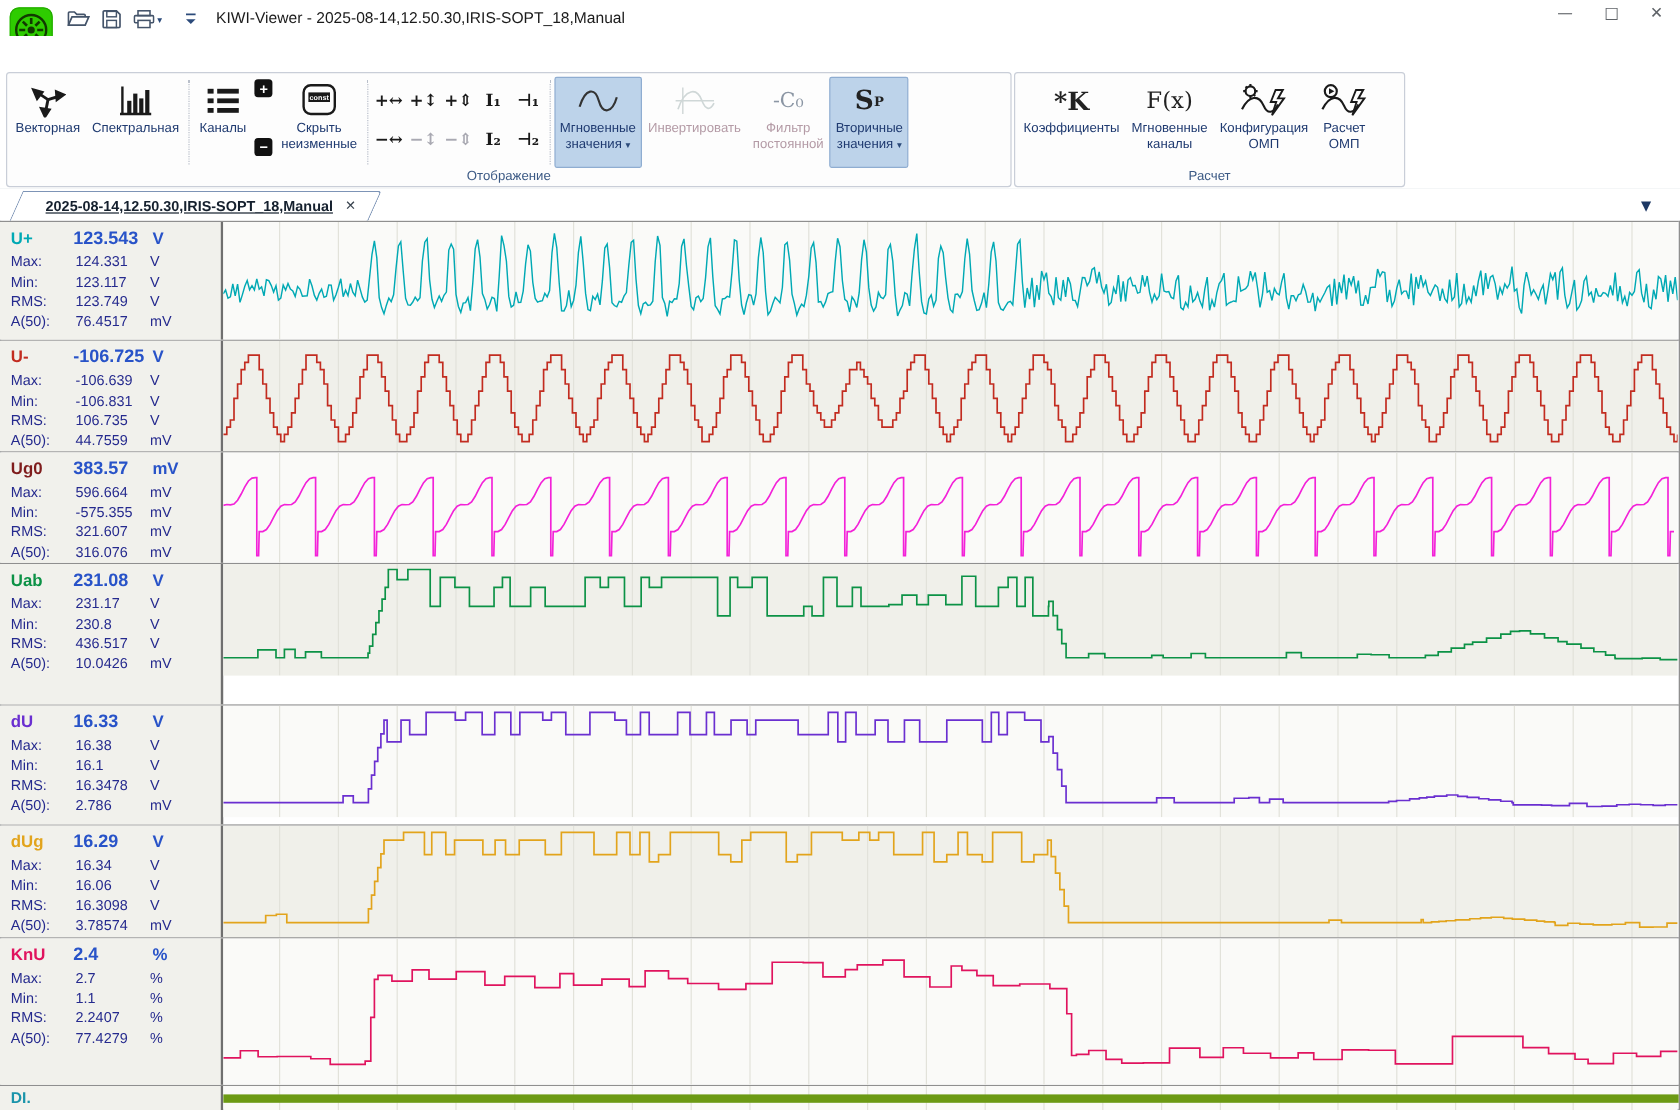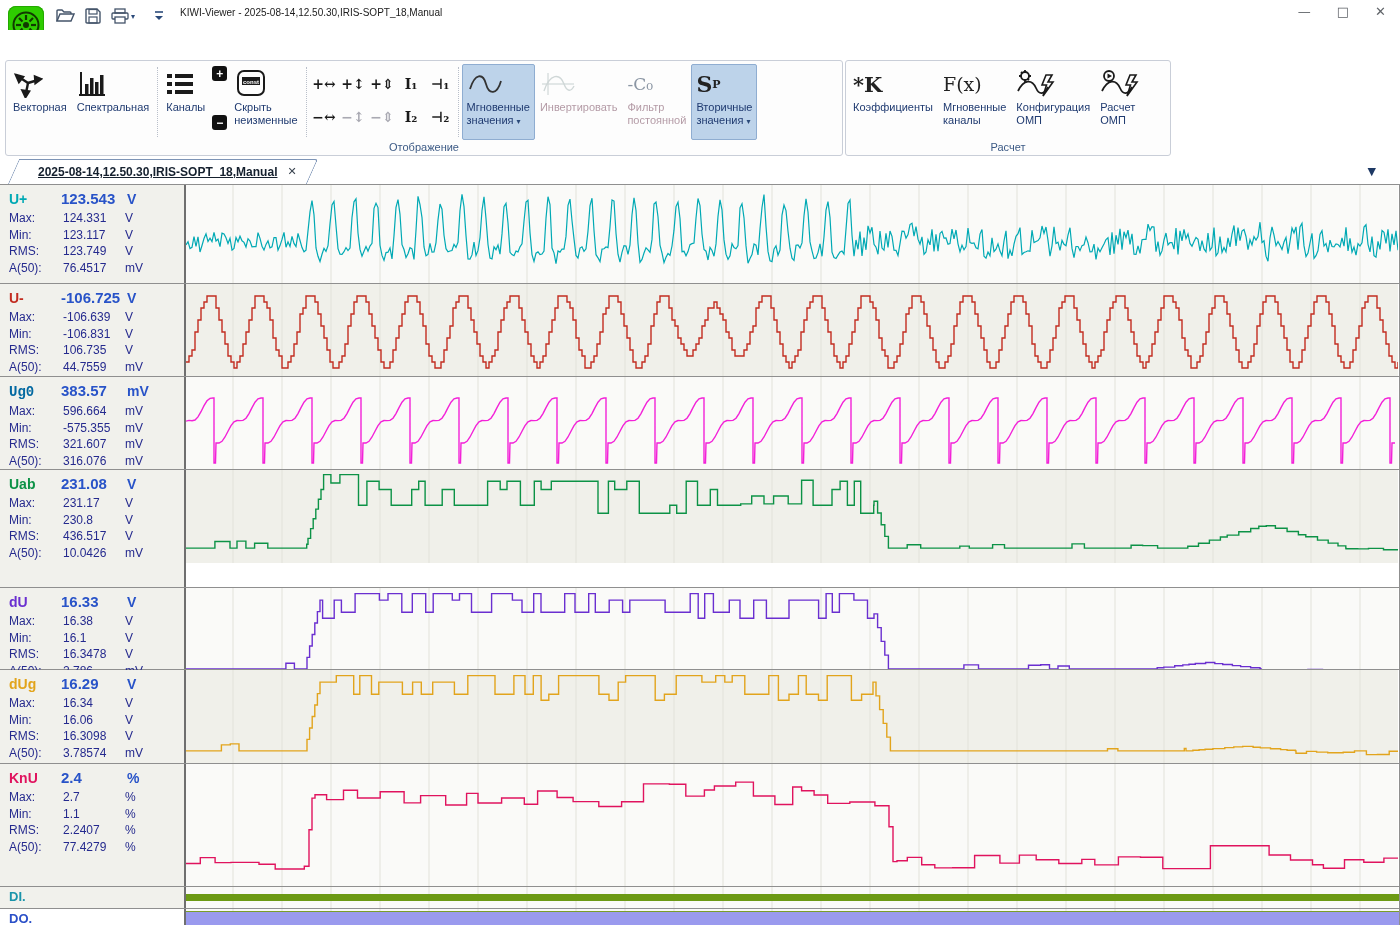--- a/index.html
+++ b/index.html
@@ -5,36 +5,36 @@
   html,body{margin:0;padding:0;}
   body{width:1400px;height:925px;position:relative;overflow:hidden;background:#ffffff;
        font-family:"Liberation Sans",sans-serif;outline:1px solid #b6bcc4;outline-offset:-1px;}
   
   .titlebar{position:absolute;left:0;top:0;width:1400px;height:30px;background:#ffffff;}
   .logo{position:absolute;left:8px;top:6px;width:36px;height:38px;background:#2ecc00;border-radius:8px;
         display:flex;align-items:center;justify-content:center;box-shadow:inset 0 0 0 1px #24a800;}
   .qa{position:absolute;left:56px;top:5px;display:flex;align-items:center;gap:10px;height:22px;}
   .qa .qbtn{display:flex;align-items:center;gap:2px;cursor:default;}
   .caret{font-size:8px;color:#2b4a7a;font-family:"DejaVu Sans",sans-serif;}
-  .title-text{position:absolute;left:180px;top:7px;font-size:10px;color:#1b1b1b;}
+  .title-text{position:absolute;left:180px;top:7px;font-size:13px;color:#1b1b1b;}
   .winbtns{position:absolute;right:14px;top:4px;display:flex;gap:26px;color:#5f6368;font-size:13px;
            font-family:"DejaVu Sans",sans-serif;}
   .winbtns span{cursor:default;}
   .helpbtn{position:absolute;right:18px;top:36px;display:flex;align-items:center;gap:4px;}
   .helpcirc{width:15px;height:15px;border-radius:50%;background:#111;color:#fff;font-size:10px;font-weight:bold;
             display:flex;align-items:center;justify-content:center;}
   
   .ribbon{position:absolute;left:0;top:30px;width:1400px;height:127px;background:#ffffff;
           border-bottom:1px solid #d2d7de;}
   .rgroup{position:absolute;top:30px;height:94px;border:1px solid #c9ced8;border-radius:3px;background:#fdfdfd;}
   .rg1{left:5px;width:836px;}
   .rg2{left:845px;width:324px;}
   .rgroup .glabel{position:absolute;bottom:2px;left:0;right:0;text-align:center;font-size:11px;color:#3c5a85;}
   .rgrow{display:flex;align-items:flex-start;height:76px;padding:3px 2px 0 2px;}
-  .rbtn{display:flex;flex-direction:column;align-items:flex-start;justify-content:flex-start;
+  .rbtn{display:flex;flex-direction:column;align-items:center;justify-content:flex-start;
         padding:2px 4px;height:70px;border:1px solid transparent;border-radius:2px;color:#1f3a70;
         font-size:11px;line-height:13px;text-align:center;cursor:default;}
   .rbtn .ricon{height:34px;display:flex;align-items:center;justify-content:center;}
   .rbtn.pressed{background:#bdd3ea;border-color:#8fadd1;}
   .rbtn.disabled{color:#b49ba6;}
   .rbtn.disabled svg{opacity:.45;}
   .vsep{width:0;border-left:1px dotted #b9bfca;height:70px;margin:3px 3px 0 3px;}
   .pmcol{display:flex;flex-direction:column;justify-content:space-between;height:64px;padding:2px 2px;}
   .pm{width:15px;height:15px;background:#111;color:#fff;border-radius:3px;font-size:12px;font-weight:bold;
       display:flex;align-items:center;justify-content:center;line-height:1;}
@@ -425,21 +425,21 @@
           <line x1="1125" x2="1125" y1="0" y2="92" stroke="#e2e2da" stroke-width="1"></line>
           <line x1="1174" x2="1174" y1="0" y2="92" stroke="#e2e2da" stroke-width="1"></line>
           <polyline points="0.0,78.0 0.0,78.0 3.0,78.0 3.0,72.0 3.0,72.0 6.0,72.0 6.0,66.0 6.0,66.0 9.0,66.0 9.0,48.0 9.0,48.0 12.0,48.0 12.0,36.0 12.0,36.0 15.0,36.0 15.0,24.0 15.0,24.0 18.0,24.0 18.0,18.0 18.0,18.0 21.0,18.0 21.0,12.0 21.0,12.0 24.0,12.0 27.0,12.0 30.0,12.0 30.0,24.0 30.0,24.0 33.0,24.0 33.0,36.0 33.0,36.0 36.0,36.0 36.0,48.0 36.0,48.0 39.0,48.0 39.0,60.0 39.0,60.0 42.0,60.0 42.0,72.0 42.0,72.0 45.0,72.0 45.0,78.0 45.0,78.0 48.0,78.0 48.0,84.0 48.0,84.0 51.0,84.0 51.0,78.0 51.0,78.0 54.0,78.0 54.0,72.0 54.0,72.0 57.0,72.0 57.0,60.0 57.0,60.0 60.0,60.0 60.0,48.0 60.0,48.0 63.0,48.0 63.0,36.0 63.0,36.0 66.0,36.0 66.0,24.0 66.0,24.0 69.0,24.0 69.0,12.0 69.0,12.0 72.0,12.0 75.0,12.0 78.0,12.0 78.0,18.0 78.0,18.0 81.0,18.0 81.0,24.0 81.0,24.0 84.0,24.0 84.0,36.0 84.0,36.0 87.0,36.0 87.0,54.0 87.0,54.0 90.0,54.0 90.0,66.0 90.0,66.0 93.0,66.0 93.0,72.0 93.0,72.0 96.0,72.0 96.0,84.0 96.0,84.0 99.0,84.0 102.0,84.0 102.0,78.0 102.0,78.0 105.0,78.0 105.0,72.0 105.0,72.0 108.0,72.0 108.0,60.0 108.0,60.0 111.0,60.0 111.0,48.0 111.0,48.0 114.0,48.0 114.0,30.0 114.0,30.0 117.0,30.0 117.0,24.0 117.0,24.0 120.0,24.0 120.0,12.0 120.0,12.0 123.0,12.0 126.0,12.0 129.0,12.0 129.0,18.0 129.0,18.0 132.0,18.0 132.0,30.0 132.0,30.0 135.0,30.0 135.0,42.0 135.0,42.0 138.0,42.0 138.0,54.0 138.0,54.0 141.0,54.0 141.0,66.0 141.0,66.0 144.0,66.0 144.0,78.0 144.0,78.0 147.0,78.0 147.0,84.0 147.0,84.0 150.0,84.0 153.0,84.0 153.0,78.0 153.0,78.0 156.0,78.0 156.0,72.0 156.0,72.0 159.0,72.0 159.0,60.0 159.0,60.0 162.0,60.0 162.0,42.0 162.0,42.0 165.0,42.0 165.0,30.0 165.0,30.0 168.0,30.0 168.0,18.0 168.0,18.0 171.0,18.0 171.0,12.0 171.0,12.0 174.0,12.0 177.0,12.0 180.0,12.0 180.0,18.0 180.0,18.0 183.0,18.0 183.0,30.0 183.0,30.0 186.0,30.0 186.0,42.0 186.0,42.0 189.0,42.0 189.0,54.0 189.0,54.0 192.0,54.0 192.0,66.0 192.0,66.0 195.0,66.0 195.0,78.0 195.0,78.0 198.0,78.0 198.0,84.0 198.0,84.0 201.0,84.0 204.0,84.0 204.0,78.0 204.0,78.0 207.0,78.0 207.0,66.0 207.0,66.0 210.0,66.0 210.0,54.0 210.0,54.0 213.0,54.0 213.0,42.0 213.0,42.0 216.0,42.0 216.0,30.0 216.0,30.0 219.0,30.0 219.0,18.0 219.0,18.0 222.0,18.0 222.0,12.0 222.0,12.0 225.0,12.0 228.0,12.0 231.0,12.0 231.0,18.0 231.0,18.0 234.0,18.0 234.0,30.0 234.0,30.0 237.0,30.0 237.0,42.0 237.0,42.0 240.0,42.0 240.0,60.0 240.0,60.0 243.0,60.0 243.0,72.0 243.0,72.0 246.0,72.0 246.0,78.0 246.0,78.0 249.0,78.0 249.0,84.0 249.0,84.0 252.0,84.0 255.0,84.0 255.0,78.0 255.0,78.0 258.0,78.0 258.0,66.0 258.0,66.0 261.0,66.0 261.0,54.0 261.0,54.0 264.0,54.0 264.0,42.0 264.0,42.0 267.0,42.0 267.0,24.0 267.0,24.0 270.0,24.0 270.0,18.0 270.0,18.0 273.0,18.0 273.0,12.0 273.0,12.0 276.0,12.0 279.0,12.0 282.0,12.0 282.0,24.0 282.0,24.0 285.0,24.0 285.0,36.0 285.0,36.0 288.0,36.0 288.0,48.0 288.0,48.0 291.0,48.0 291.0,60.0 291.0,60.0 294.0,60.0 294.0,72.0 294.0,72.0 297.0,72.0 297.0,78.0 297.0,78.0 300.0,78.0 300.0,84.0 300.0,84.0 303.0,84.0 303.0,78.0 303.0,78.0 306.0,78.0 306.0,72.0 306.0,72.0 309.0,72.0 309.0,66.0 309.0,66.0 312.0,66.0 312.0,48.0 312.0,48.0 315.0,48.0 315.0,36.0 315.0,36.0 318.0,36.0 318.0,24.0 318.0,24.0 321.0,24.0 321.0,18.0 321.0,18.0 324.0,18.0 324.0,12.0 324.0,12.0 327.0,12.0 330.0,12.0 333.0,12.0 333.0,24.0 333.0,24.0 336.0,24.0 336.0,36.0 336.0,36.0 339.0,36.0 339.0,48.0 339.0,48.0 342.0,48.0 342.0,60.0 342.0,60.0 345.0,60.0 345.0,72.0 345.0,72.0 348.0,72.0 348.0,78.0 348.0,78.0 351.0,78.0 351.0,84.0 351.0,84.0 354.0,84.0 354.0,78.0 354.0,78.0 357.0,78.0 357.0,72.0 357.0,72.0 360.0,72.0 360.0,60.0 360.0,60.0 363.0,60.0 363.0,48.0 363.0,48.0 366.0,48.0 366.0,36.0 366.0,36.0 369.0,36.0 369.0,24.0 369.0,24.0 372.0,24.0 372.0,12.0 372.0,12.0 375.0,12.0 378.0,12.0 381.0,12.0 381.0,18.0 381.0,18.0 384.0,18.0 384.0,24.0 384.0,24.0 387.0,24.0 387.0,36.0 387.0,36.0 390.0,36.0 390.0,54.0 390.0,54.0 393.0,54.0 393.0,66.0 393.0,66.0 396.0,66.0 396.0,72.0 396.0,72.0 399.0,72.0 399.0,84.0 399.0,84.0 402.0,84.0 405.0,84.0 405.0,78.0 405.0,78.0 408.0,78.0 408.0,72.0 408.0,72.0 411.0,72.0 411.0,60.0 411.0,60.0 414.0,60.0 414.0,48.0 414.0,48.0 417.0,48.0 417.0,30.0 417.0,30.0 420.0,30.0 420.0,24.0 420.0,24.0 423.0,24.0 423.0,12.0 423.0,12.0 426.0,12.0 429.0,12.0 432.0,12.0 432.0,18.0 432.0,18.0 435.0,18.0 435.0,30.0 435.0,30.0 438.0,30.0 438.0,42.0 438.0,42.0 441.0,42.0 441.0,54.0 441.0,54.0 444.0,54.0 444.0,66.0 444.0,66.0 447.0,66.0 447.0,78.0 447.0,78.0 450.0,78.0 450.0,84.0 450.0,84.0 453.0,84.0 456.0,84.0 456.0,78.0 456.0,78.0 459.0,78.0 459.0,72.0 459.0,72.0 462.0,72.0 462.0,60.0 462.0,60.0 465.0,60.0 465.0,42.0 465.0,42.0 468.0,42.0 468.0,30.0 468.0,30.0 471.0,30.0 471.0,18.0 471.0,18.0 474.0,18.0 474.0,12.0 474.0,12.0 477.0,12.0 480.0,12.0 483.0,12.0 483.0,24.0 483.0,24.0 486.0,24.0 486.0,36.0 486.0,36.0 489.0,36.0 489.0,42.0 489.0,42.0 492.0,42.0 492.0,54.0 492.0,54.0 495.0,54.0 495.0,60.0 495.0,60.0 498.0,60.0 498.0,66.0 498.0,66.0 501.0,66.0 501.0,72.0 501.0,72.0 504.0,72.0 507.0,72.0 507.0,66.0 507.0,66.0 510.0,66.0 510.0,60.0 510.0,60.0 513.0,60.0 513.0,54.0 513.0,54.0 516.0,54.0 516.0,42.0 516.0,42.0 519.0,42.0 519.0,36.0 519.0,36.0 522.0,36.0 522.0,24.0 522.0,24.0 525.0,24.0 528.0,24.0 528.0,18.0 528.0,18.0 531.0,18.0 531.0,24.0 531.0,24.0 534.0,24.0 534.0,30.0 534.0,30.0 537.0,30.0 537.0,36.0 537.0,36.0 540.0,36.0 540.0,48.0 540.0,48.0 543.0,48.0 543.0,54.0 543.0,54.0 546.0,54.0 546.0,66.0 546.0,66.0 549.0,66.0 549.0,72.0 549.0,72.0 552.0,72.0 555.0,72.0 558.0,72.0 558.0,66.0 558.0,66.0 561.0,66.0 561.0,60.0 561.0,60.0 564.0,60.0 564.0,48.0 564.0,48.0 567.0,48.0 567.0,42.0 567.0,42.0 570.0,42.0 570.0,24.0 570.0,24.0 573.0,24.0 573.0,18.0 573.0,18.0 576.0,18.0 576.0,12.0 576.0,12.0 579.0,12.0 582.0,12.0 585.0,12.0 585.0,24.0 585.0,24.0 588.0,24.0 588.0,36.0 588.0,36.0 591.0,36.0 591.0,48.0 591.0,48.0 594.0,48.0 594.0,60.0 594.0,60.0 597.0,60.0 597.0,72.0 597.0,72.0 600.0,72.0 600.0,78.0 600.0,78.0 603.0,78.0 603.0,84.0 603.0,84.0 606.0,84.0 606.0,78.0 606.0,78.0 609.0,78.0 609.0,72.0 609.0,72.0 612.0,72.0 612.0,66.0 612.0,66.0 615.0,66.0 615.0,48.0 615.0,48.0 618.0,48.0 618.0,36.0 618.0,36.0 621.0,36.0 621.0,24.0 621.0,24.0 624.0,24.0 624.0,18.0 624.0,18.0 627.0,18.0 627.0,12.0 627.0,12.0 630.0,12.0 633.0,12.0 636.0,12.0 636.0,24.0 636.0,24.0 639.0,24.0 639.0,36.0 639.0,36.0 642.0,36.0 642.0,48.0 642.0,48.0 645.0,48.0 645.0,60.0 645.0,60.0 648.0,60.0 648.0,72.0 648.0,72.0 651.0,72.0 651.0,78.0 651.0,78.0 654.0,78.0 654.0,84.0 654.0,84.0 657.0,84.0 657.0,78.0 657.0,78.0 660.0,78.0 660.0,72.0 660.0,72.0 663.0,72.0 663.0,60.0 663.0,60.0 666.0,60.0 666.0,48.0 666.0,48.0 669.0,48.0 669.0,36.0 669.0,36.0 672.0,36.0 672.0,24.0 672.0,24.0 675.0,24.0 675.0,12.0 675.0,12.0 678.0,12.0 681.0,12.0 684.0,12.0 684.0,18.0 684.0,18.0 687.0,18.0 687.0,24.0 687.0,24.0 690.0,24.0 690.0,36.0 690.0,36.0 693.0,36.0 693.0,54.0 693.0,54.0 696.0,54.0 696.0,66.0 696.0,66.0 699.0,66.0 699.0,72.0 699.0,72.0 702.0,72.0 702.0,84.0 702.0,84.0 705.0,84.0 708.0,84.0 708.0,78.0 708.0,78.0 711.0,78.0 711.0,72.0 711.0,72.0 714.0,72.0 714.0,60.0 714.0,60.0 717.0,60.0 717.0,48.0 717.0,48.0 720.0,48.0 720.0,30.0 720.0,30.0 723.0,30.0 723.0,24.0 723.0,24.0 726.0,24.0 726.0,12.0 726.0,12.0 729.0,12.0 732.0,12.0 735.0,12.0 735.0,18.0 735.0,18.0 738.0,18.0 738.0,30.0 738.0,30.0 741.0,30.0 741.0,42.0 741.0,42.0 744.0,42.0 744.0,54.0 744.0,54.0 747.0,54.0 747.0,66.0 747.0,66.0 750.0,66.0 750.0,78.0 750.0,78.0 753.0,78.0 753.0,84.0 753.0,84.0 756.0,84.0 759.0,84.0 759.0,78.0 759.0,78.0 762.0,78.0 762.0,72.0 762.0,72.0 765.0,72.0 765.0,60.0 765.0,60.0 768.0,60.0 768.0,42.0 768.0,42.0 771.0,42.0 771.0,30.0 771.0,30.0 774.0,30.0 774.0,18.0 774.0,18.0 777.0,18.0 777.0,12.0 777.0,12.0 780.0,12.0 783.0,12.0 786.0,12.0 786.0,18.0 786.0,18.0 789.0,18.0 789.0,30.0 789.0,30.0 792.0,30.0 792.0,42.0 792.0,42.0 795.0,42.0 795.0,54.0 795.0,54.0 798.0,54.0 798.0,66.0 798.0,66.0 801.0,66.0 801.0,78.0 801.0,78.0 804.0,78.0 804.0,84.0 804.0,84.0 807.0,84.0 810.0,84.0 810.0,78.0 810.0,78.0 813.0,78.0 813.0,66.0 813.0,66.0 816.0,66.0 816.0,54.0 816.0,54.0 819.0,54.0 819.0,42.0 819.0,42.0 822.0,42.0 822.0,30.0 822.0,30.0 825.0,30.0 825.0,18.0 825.0,18.0 828.0,18.0 828.0,12.0 828.0,12.0 831.0,12.0 834.0,12.0 837.0,12.0 837.0,18.0 837.0,18.0 840.0,18.0 840.0,30.0 840.0,30.0 843.0,30.0 843.0,42.0 843.0,42.0 846.0,42.0 846.0,60.0 846.0,60.0 849.0,60.0 849.0,72.0 849.0,72.0 852.0,72.0 852.0,78.0 852.0,78.0 855.0,78.0 855.0,84.0 855.0,84.0 858.0,84.0 861.0,84.0 861.0,78.0 861.0,78.0 864.0,78.0 864.0,66.0 864.0,66.0 867.0,66.0 867.0,54.0 867.0,54.0 870.0,54.0 870.0,42.0 870.0,42.0 873.0,42.0 873.0,24.0 873.0,24.0 876.0,24.0 876.0,18.0 876.0,18.0 879.0,18.0 879.0,12.0 879.0,12.0 882.0,12.0 885.0,12.0 888.0,12.0 888.0,24.0 888.0,24.0 891.0,24.0 891.0,36.0 891.0,36.0 894.0,36.0 894.0,48.0 894.0,48.0 897.0,48.0 897.0,60.0 897.0,60.0 900.0,60.0 900.0,72.0 900.0,72.0 903.0,72.0 903.0,78.0 903.0,78.0 906.0,78.0 906.0,84.0 906.0,84.0 909.0,84.0 909.0,78.0 909.0,78.0 912.0,78.0 912.0,72.0 912.0,72.0 915.0,72.0 915.0,66.0 915.0,66.0 918.0,66.0 918.0,48.0 918.0,48.0 921.0,48.0 921.0,36.0 921.0,36.0 924.0,36.0 924.0,24.0 924.0,24.0 927.0,24.0 927.0,18.0 927.0,18.0 930.0,18.0 930.0,12.0 930.0,12.0 933.0,12.0 936.0,12.0 939.0,12.0 939.0,24.0 939.0,24.0 942.0,24.0 942.0,36.0 942.0,36.0 945.0,36.0 945.0,48.0 945.0,48.0 948.0,48.0 948.0,60.0 948.0,60.0 951.0,60.0 951.0,72.0 951.0,72.0 954.0,72.0 954.0,78.0 954.0,78.0 957.0,78.0 957.0,84.0 957.0,84.0 960.0,84.0 960.0,78.0 960.0,78.0 963.0,78.0 963.0,72.0 963.0,72.0 966.0,72.0 966.0,60.0 966.0,60.0 969.0,60.0 969.0,48.0 969.0,48.0 972.0,48.0 972.0,36.0 972.0,36.0 975.0,36.0 975.0,24.0 975.0,24.0 978.0,24.0 978.0,12.0 978.0,12.0 981.0,12.0 984.0,12.0 987.0,12.0 987.0,18.0 987.0,18.0 990.0,18.0 990.0,24.0 990.0,24.0 993.0,24.0 993.0,36.0 993.0,36.0 996.0,36.0 996.0,54.0 996.0,54.0 999.0,54.0 999.0,66.0 999.0,66.0 1002.0,66.0 1002.0,72.0 1002.0,72.0 1005.0,72.0 1005.0,84.0 1005.0,84.0 1008.0,84.0 1011.0,84.0 1011.0,78.0 1011.0,78.0 1014.0,78.0 1014.0,72.0 1014.0,72.0 1017.0,72.0 1017.0,60.0 1017.0,60.0 1020.0,60.0 1020.0,48.0 1020.0,48.0 1023.0,48.0 1023.0,30.0 1023.0,30.0 1026.0,30.0 1026.0,24.0 1026.0,24.0 1029.0,24.0 1029.0,12.0 1029.0,12.0 1032.0,12.0 1035.0,12.0 1038.0,12.0 1038.0,18.0 1038.0,18.0 1041.0,18.0 1041.0,30.0 1041.0,30.0 1044.0,30.0 1044.0,42.0 1044.0,42.0 1047.0,42.0 1047.0,54.0 1047.0,54.0 1050.0,54.0 1050.0,66.0 1050.0,66.0 1053.0,66.0 1053.0,78.0 1053.0,78.0 1056.0,78.0 1056.0,84.0 1056.0,84.0 1059.0,84.0 1062.0,84.0 1062.0,78.0 1062.0,78.0 1065.0,78.0 1065.0,72.0 1065.0,72.0 1068.0,72.0 1068.0,60.0 1068.0,60.0 1071.0,60.0 1071.0,42.0 1071.0,42.0 1074.0,42.0 1074.0,30.0 1074.0,30.0 1077.0,30.0 1077.0,18.0 1077.0,18.0 1080.0,18.0 1080.0,12.0 1080.0,12.0 1083.0,12.0 1086.0,12.0 1089.0,12.0 1089.0,18.0 1089.0,18.0 1092.0,18.0 1092.0,30.0 1092.0,30.0 1095.0,30.0 1095.0,42.0 1095.0,42.0 1098.0,42.0 1098.0,54.0 1098.0,54.0 1101.0,54.0 1101.0,66.0 1101.0,66.0 1104.0,66.0 1104.0,78.0 1104.0,78.0 1107.0,78.0 1107.0,84.0 1107.0,84.0 1110.0,84.0 1113.0,84.0 1113.0,78.0 1113.0,78.0 1116.0,78.0 1116.0,66.0 1116.0,66.0 1119.0,66.0 1119.0,54.0 1119.0,54.0 1122.0,54.0 1122.0,42.0 1122.0,42.0 1125.0,42.0 1125.0,30.0 1125.0,30.0 1128.0,30.0 1128.0,18.0 1128.0,18.0 1131.0,18.0 1131.0,12.0 1131.0,12.0 1134.0,12.0 1137.0,12.0 1140.0,12.0 1140.0,18.0 1140.0,18.0 1143.0,18.0 1143.0,30.0 1143.0,30.0 1146.0,30.0 1146.0,42.0 1146.0,42.0 1149.0,42.0 1149.0,60.0 1149.0,60.0 1152.0,60.0 1152.0,72.0 1152.0,72.0 1155.0,72.0 1155.0,78.0 1155.0,78.0 1158.0,78.0 1158.0,84.0 1158.0,84.0 1161.0,84.0 1164.0,84.0 1164.0,78.0 1164.0,78.0 1167.0,78.0 1167.0,66.0 1167.0,66.0 1170.0,66.0 1170.0,54.0 1170.0,54.0 1173.0,54.0 1173.0,42.0 1173.0,42.0 1176.0,42.0 1176.0,24.0 1176.0,24.0 1179.0,24.0 1179.0,18.0 1179.0,18.0 1182.0,18.0 1182.0,12.0 1182.0,12.0 1185.0,12.0 1188.0,12.0 1191.0,12.0 1191.0,24.0 1191.0,24.0 1194.0,24.0 1194.0,36.0 1194.0,36.0 1197.0,36.0 1197.0,48.0 1197.0,48.0 1200.0,48.0 1200.0,60.0 1200.0,60.0 1203.0,60.0 1203.0,72.0 1203.0,72.0 1206.0,72.0 1206.0,78.0 1206.0,78.0 1209.0,78.0 1209.0,84.0 1209.0,84.0 1212.0,84.0 1212.0,78.0 1212.0,78.0" fill="none" stroke="#c22c20" stroke-width="1.4"></polyline>
         </svg>
       </div>
   </div>
 
   <div class="chrow" style="height: 93px;">
     <div class="stats">
       <div class="l1">
-        <span class="cname" style="color: #0369a1; font-family: Liberation Mono, monospace;">Ug0</span>
+        <span class="cname" style="color: #7f1d1d;">Ug0</span>
         <span class="cval">383.57</span>
         <span class="cunit">mV</span>
       </div>
     <div class="srow">
           <span class="slab">Max:</span>
           <span class="sval">596.664</span>
           <span class="sunit">mV</span>
         </div>
         <div class="srow">
           <span class="slab">Min:</span>
@@ -540,21 +540,21 @@
           <line x1="978" x2="978" y1="0" y2="93" stroke="#e2e2da" stroke-width="1"></line>
           <line x1="1027" x2="1027" y1="0" y2="93" stroke="#e2e2da" stroke-width="1"></line>
           <line x1="1076" x2="1076" y1="0" y2="93" stroke="#e2e2da" stroke-width="1"></line>
           <line x1="1125" x2="1125" y1="0" y2="93" stroke="#e2e2da" stroke-width="1"></line>
           <line x1="1174" x2="1174" y1="0" y2="93" stroke="#e2e2da" stroke-width="1"></line>
           <polyline points="0.0,78.1 14.9,78.1 14.9,78.1 14.9,78.1 28.9,78.1 28.9,78.1 28.9,71.5 44.0,71.5 44.0,71.5 44.0,78.1 51.0,78.1 51.0,78.1 51.0,71.1 59.9,71.1 59.9,71.1 59.9,78.1 68.6,78.1 68.6,78.1 68.6,73.2 81.8,73.2 81.8,73.2 81.8,78.1 91.7,78.1 91.7,78.1 91.7,78.1 106.0,78.1 106.0,78.1 106.0,78.1 113.5,78.1 113.5,78.1 113.5,78.1 120.7,78.1 120.7,78.1 120.7,74.3 122.0,74.3 122.0,74.3 122.0,68.4 124.6,68.4 124.6,68.4 124.6,58.6 127.2,58.6 127.2,58.6 127.2,48.8 129.8,48.8 129.8,48.8 129.8,39.1 132.4,39.1 132.4,39.1 132.4,29.3 135.0,29.3 135.0,29.3 135.0,19.5 137.6,19.5 137.6,4.6 144.9,4.6 144.9,4.6 144.9,13.0 153.9,13.0 153.9,13.0 153.9,4.6 160.4,4.6 160.4,4.6 160.4,4.6 172.5,4.6 172.5,4.6 172.5,35.3 180.9,35.3 180.9,35.3 180.9,11.2 193.1,11.2 193.1,11.2 193.1,19.5 205.2,19.5 205.2,19.5 205.2,35.3 211.4,35.3 211.4,35.3 211.4,35.3 219.5,35.3 219.5,35.3 219.5,35.3 225.7,35.3 225.7,35.3 225.7,19.5 232.7,19.5 232.7,19.5 232.7,11.2 239.1,11.2 239.1,11.2 239.1,35.3 245.7,35.3 245.7,35.3 245.7,35.3 256.2,35.3 256.2,35.3 256.2,19.5 268.3,19.5 268.3,19.5 268.3,35.3 281.0,35.3 281.0,35.3 281.0,35.3 290.0,35.3 290.0,35.3 290.0,35.3 301.6,35.3 301.6,35.3 301.6,11.2 314.2,11.2 314.2,11.2 314.2,19.5 321.0,19.5 321.0,19.5 321.0,11.2 334.4,11.2 334.4,11.2 334.4,35.3 341.3,35.3 341.3,35.3 341.3,35.3 348.3,35.3 348.3,35.3 348.3,11.2 355.1,11.2 355.1,11.2 355.1,19.5 365.3,19.5 365.3,19.5 365.3,11.2 378.0,11.2 378.0,11.2 378.0,11.2 389.1,11.2 389.1,11.2 389.1,11.2 402.1,11.2 402.1,11.2 402.1,11.2 412.0,11.2 412.0,11.2 412.0,43.2 422.4,43.2 422.4,43.2 422.4,11.2 428.7,11.2 428.7,11.2 428.7,19.5 440.8,19.5 440.8,19.5 440.8,11.2 453.3,11.2 453.3,11.2 453.3,43.2 465.4,43.2 465.4,43.2 465.4,43.2 472.9,43.2 472.9,43.2 472.9,43.2 483.8,43.2 483.8,43.2 483.8,35.3 490.7,35.3 490.7,35.3 490.7,43.2 500.2,43.2 500.2,43.2 500.2,11.2 511.5,11.2 511.5,11.2 511.5,35.3 524.3,35.3 524.3,35.3 524.3,19.5 531.5,19.5 531.5,19.5 531.5,35.3 544.1,35.3 544.1,35.3 544.1,35.3 554.7,35.3 554.7,35.3 554.7,33.9 565.7,33.9 565.7,33.9 565.7,26.0 578.0,26.0 578.0,26.0 578.0,33.9 587.6,33.9 587.6,33.9 587.6,26.0 595.4,26.0 595.4,26.0 595.4,26.0 602.2,26.0 602.2,26.0 602.2,33.9 615.6,33.9 615.6,33.9 615.6,10.2 627.1,10.2 627.1,10.2 627.1,35.3 636.0,35.3 636.0,35.3 636.0,35.3 646.0,35.3 646.0,35.3 646.0,19.5 654.1,19.5 654.1,19.5 654.1,11.2 661.4,11.2 661.4,11.2 661.4,35.3 668.3,35.3 668.3,35.3 668.3,11.2 674.7,11.2 674.7,11.2 674.7,43.2 687.7,43.2 687.7,43.2 687.7,35.3 688.0,35.3 688.0,35.3 688.0,31.2 691.6,31.2 691.6,31.2 691.6,43.0 695.2,43.0 695.2,43.0 695.2,54.7 698.8,54.7 698.8,54.7 698.8,66.4 702.4,66.4 702.4,66.4 702.4,78.1 706.0,78.1 706.0,78.1 721.2,78.1 721.2,78.1 721.2,74.7 734.7,74.7 734.7,74.7 734.7,78.1 748.1,78.1 748.1,78.1 748.1,78.1 761.4,78.1 761.4,78.1 761.4,78.1 773.8,78.1 773.8,78.1 773.8,76.1 783.3,76.1 783.3,76.1 783.3,78.1 792.4,78.1 792.4,78.1 792.4,78.1 806.6,78.1 806.6,78.1 806.6,74.6 818.5,74.6 818.5,74.6 818.5,78.1 828.9,78.1 828.9,78.1 828.9,78.1 838.1,78.1 838.1,78.1 838.1,78.1 851.1,78.1 851.1,78.1 851.1,78.1 862.3,78.1 862.3,78.1 862.3,78.1 877.5,78.1 877.5,78.1 877.5,78.1 886.0,78.1 886.0,78.1 886.0,73.9 898.4,73.9 898.4,73.9 898.4,78.1 912.0,78.1 912.0,78.1 912.0,78.1 923.2,78.1 923.2,78.1 923.2,78.1 936.0,78.1 936.0,78.1 936.0,78.1 945.1,78.1 945.1,78.1 945.1,75.2 956.6,75.2 956.6,75.2 956.6,75.6 971.6,75.6 971.6,75.6 971.6,78.1 983.2,78.1 983.2,78.1 983.2,78.1 995.0,78.1 995.0,78.1 1001.8,78.1 1001.8,78.1 1001.8,76.2 1012.5,76.2 1012.5,76.2 1012.5,73.2 1023.4,73.2 1023.4,73.2 1023.4,70.1 1034.4,70.1 1034.4,70.1 1034.4,67.0 1041.2,67.0 1041.2,67.0 1041.2,65.1 1052.8,65.1 1052.8,65.1 1052.8,61.8 1064.7,61.8 1064.7,61.8 1064.7,58.5 1072.8,58.5 1072.8,58.5 1072.8,56.2 1080.3,56.2 1080.3,56.2 1080.3,55.7 1089.4,55.7 1089.4,55.7 1089.4,58.2 1101.1,58.2 1101.1,58.2 1101.1,61.5 1112.4,61.5 1112.4,61.5 1112.4,64.7 1119.8,64.7 1119.8,64.7 1119.8,66.8 1131.5,66.8 1131.5,66.8 1131.5,70.1 1142.2,70.1 1142.2,70.1 1142.2,73.1 1152.0,73.1 1152.0,73.1 1152.0,75.9 1159.8,75.9 1159.8,75.9 1159.8,78.1 1160.0,78.1 1160.0,78.8 1171.7,78.8 1171.7,78.8 1171.7,78.9 1182.5,78.9 1182.5,78.9 1182.5,78.4 1197.5,78.4 1197.5,78.4 1197.5,79.7 1209.8,79.7 1209.8,79.7 1209.8,79.7 1212.0,79.7" fill="none" stroke="#0c9246" stroke-width="1.4"></polyline>
         </svg>
       </div>
   </div>
 
-  <div class="chrow" style="height: 82px;">
+  <div class="chrow" style="height: 100px;">
     <div class="stats">
       <div class="l1">
         <span class="cname" style="color: rgb(106, 47, 208);">dU</span>
         <span class="cval">16.33</span>
         <span class="cunit">V</span>
       </div>
     <div class="srow">
           <span class="slab">Max:</span>
           <span class="sval">16.38</span>
           <span class="sunit">V</span>

